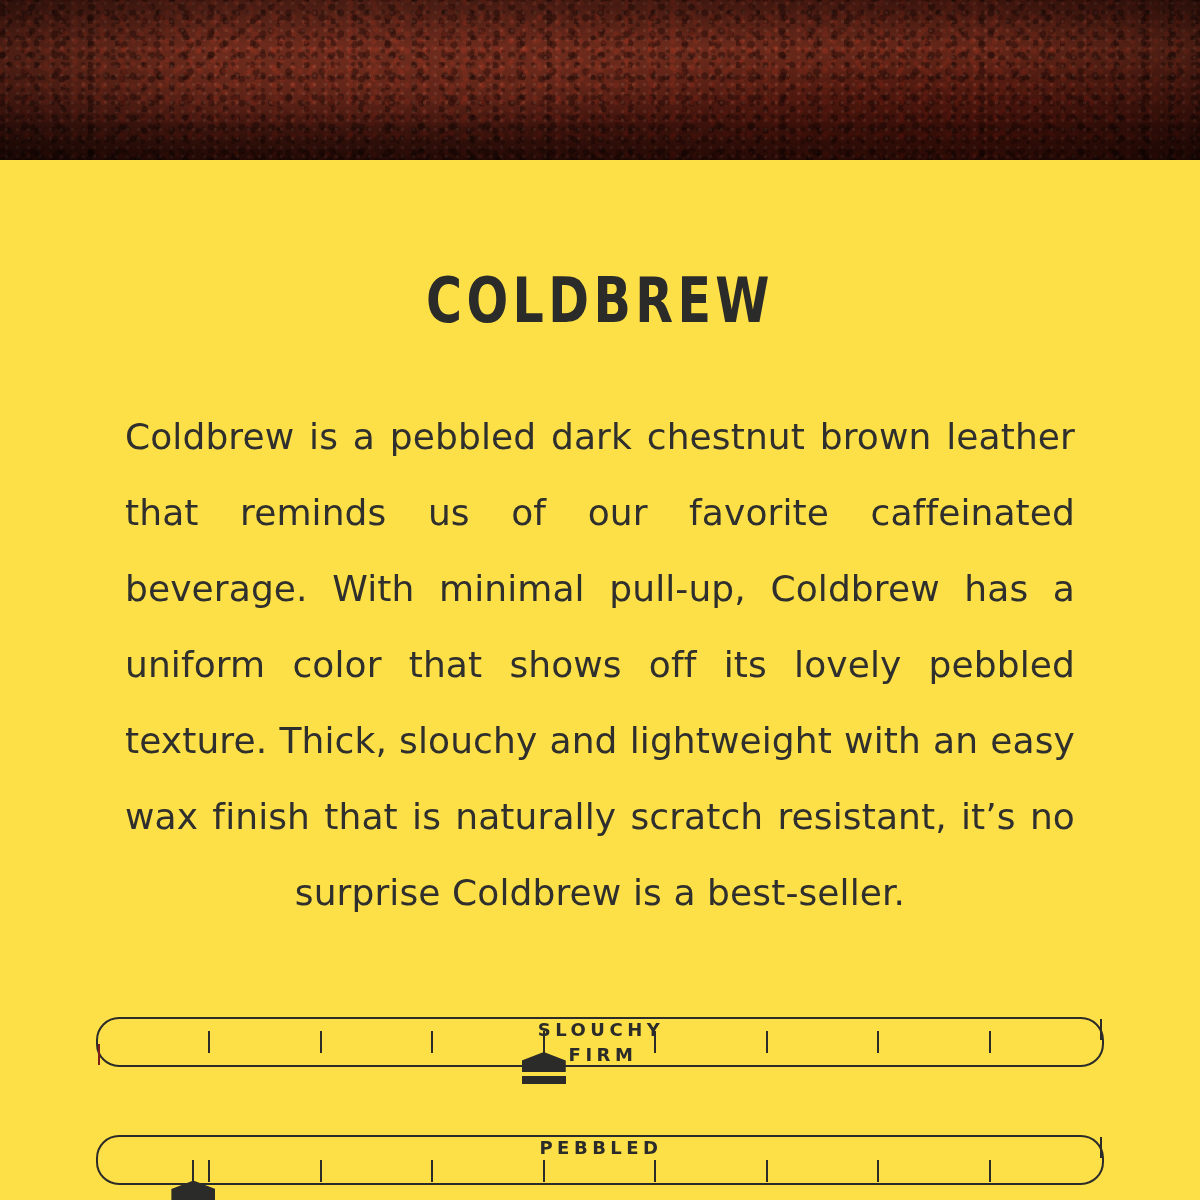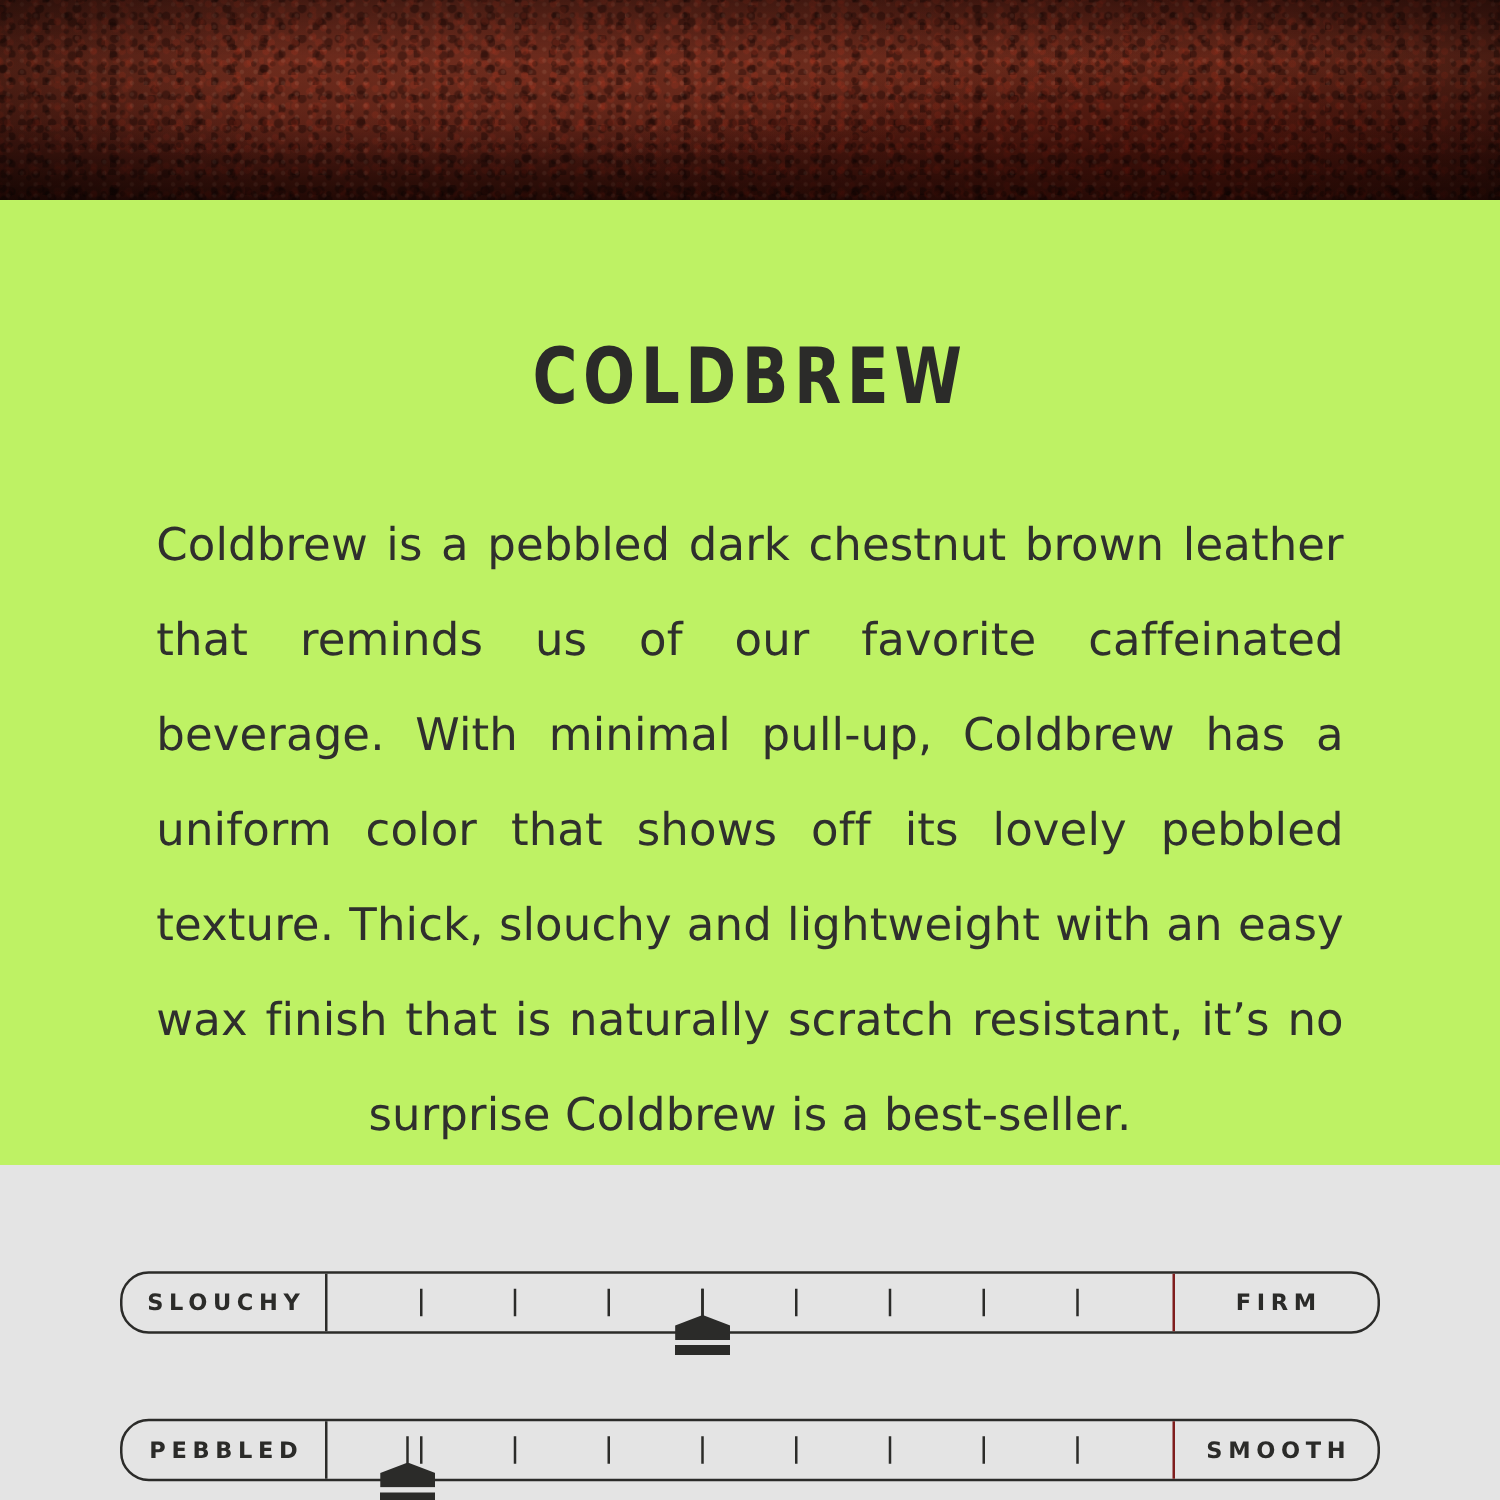--- a/index.html
+++ b/index.html
@@ -9,22 +9,22 @@
   body {
     width: 1200px;
     height: 1200px;
     background: #e4e4e4;
     font-family: "Liberation Sans", sans-serif;
     overflow: hidden;
   }
   .page {
     position: relative;
     width: 1200px;
-    height: 932px;
-    background: #bef264;
+    height: 1200px;
+    background: #fde047;
   }
 
   
   .hero {
     position: relative;
     width: 1200px;
     height: 160px;
     overflow: hidden;
     background:
       radial-gradient(ellipse 900px 180px at 30% 10%, #6d2b1d 0%, rgba(109,43,29,0) 65%),
@@ -105,20 +105,21 @@
   }
   .scale {
     position: relative;
     height: 46px;
     margin-bottom: 68px;
     border: 2px solid #2b2b29;
     border-radius: 23px;
     display: flex;
     align-items: stretch;
     background: transparent;
+    flex-direction: column;
   }
   .scale:last-child { margin-bottom: 0; }
 
   .scale-label {
     display: flex;
     align-items: center;
     justify-content: center;
     font-family: "DejaVu Sans", sans-serif;
     font-size: 18px;
     font-weight: 700;
@@ -222,18 +223,17 @@
           <div class="tick" style="left:55.5%"></div>
           <div class="tick" style="left:66.6%"></div>
           <div class="tick" style="left:77.7%"></div>
           <div class="tick" style="left:88.8%"></div>
           <div class="marker" style="left:9.5%">
             <div class="marker-stem"></div>
             <div class="marker-house"></div>
             <div class="marker-bar"></div>
           </div>
         </div>
-        <div class="scale-label right">SMOOTH</div>
       </div>
 
     </div>
   </div>
 </div>
 
 </body></html>

